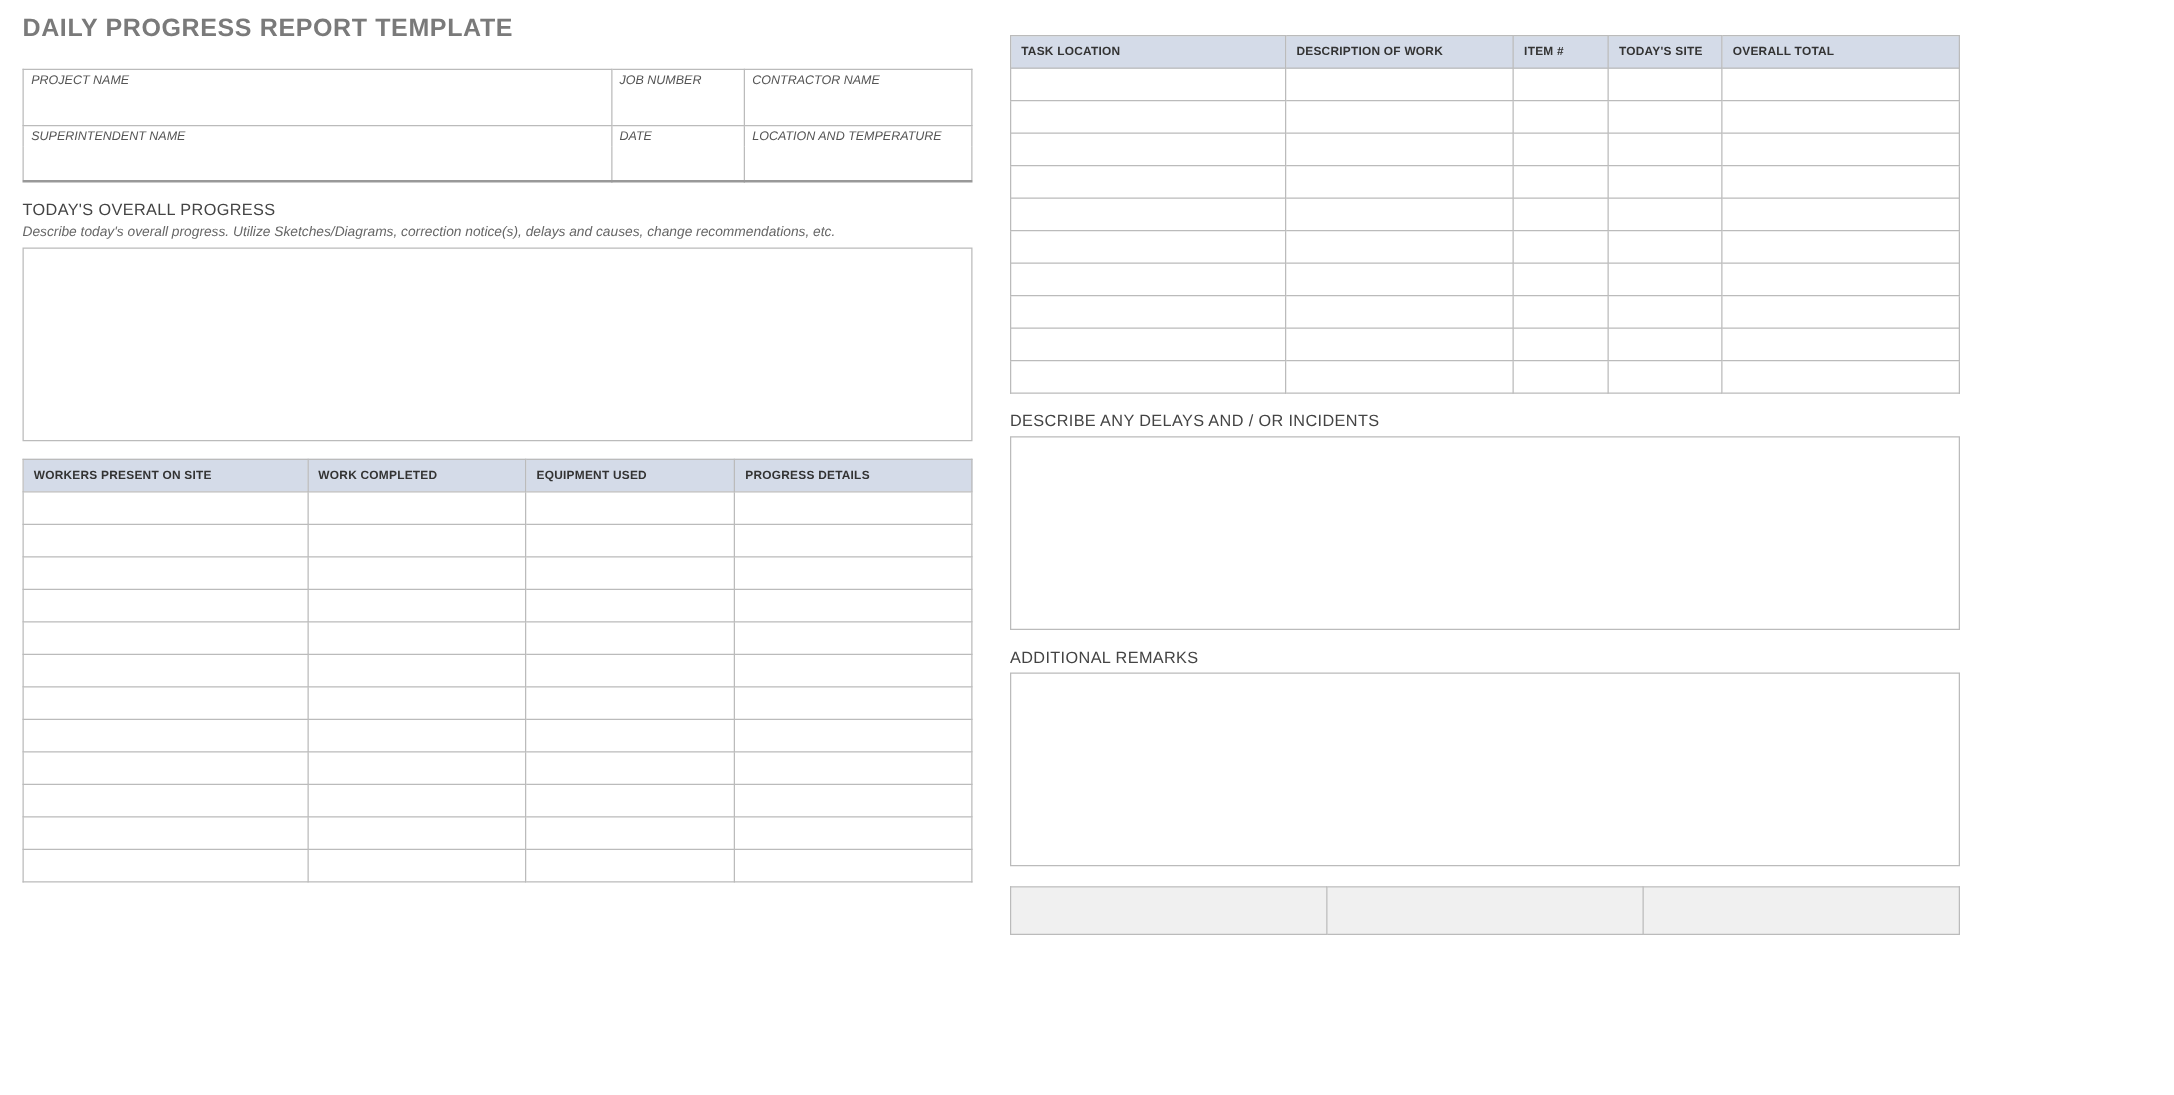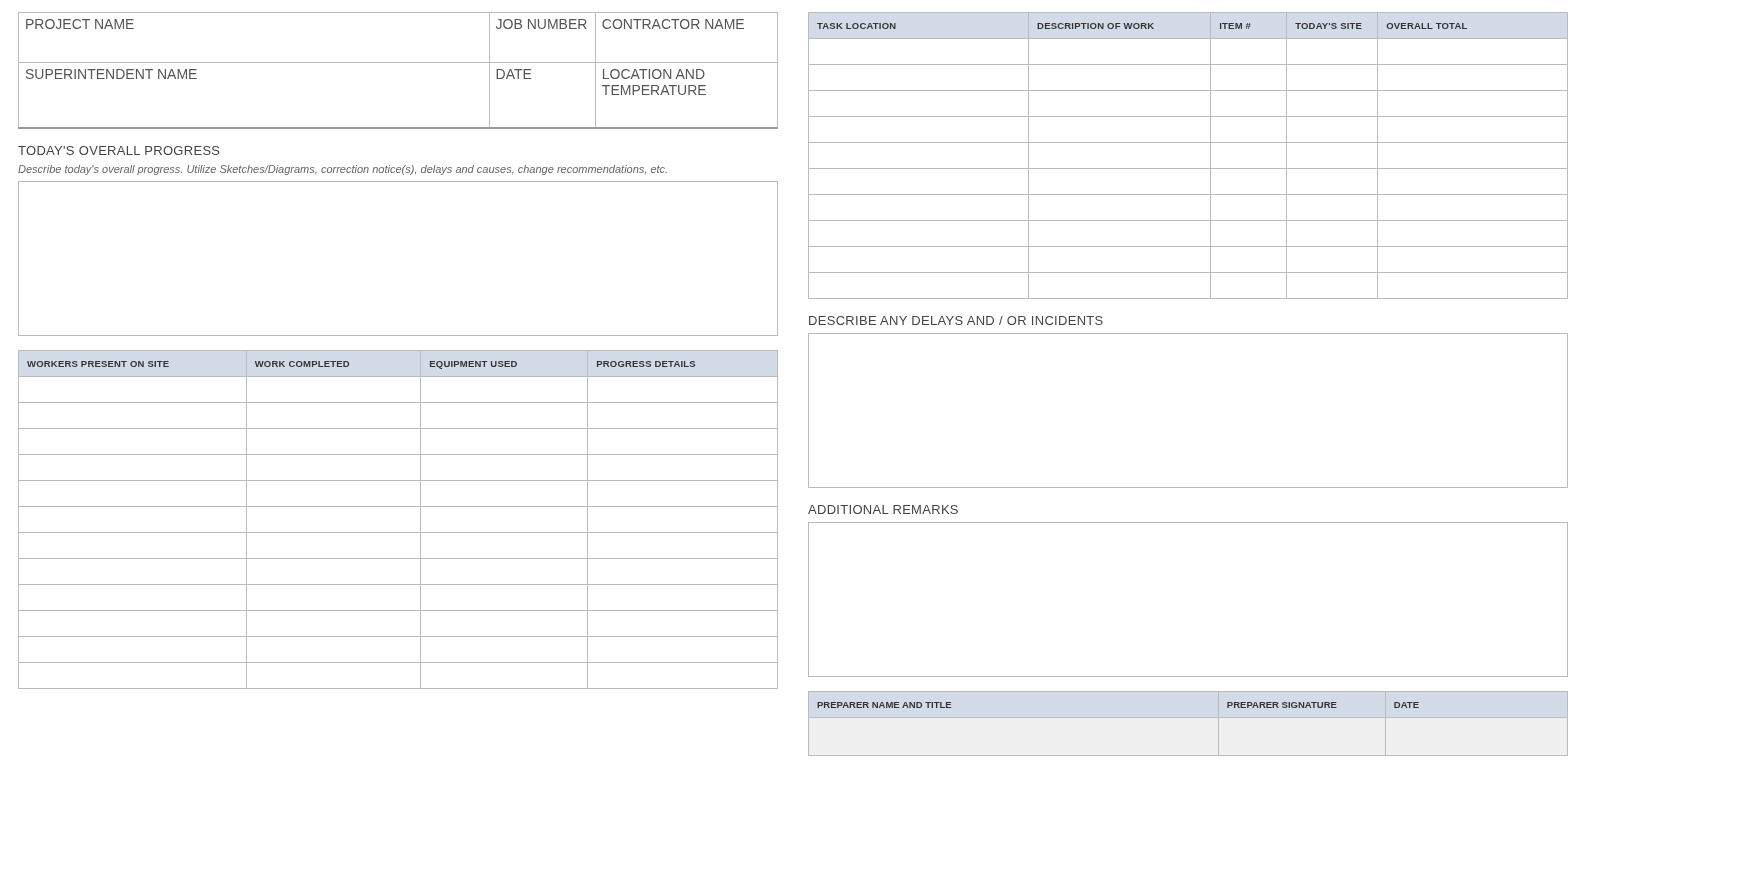--- a/index.html
+++ b/index.html
@@ -27,28 +27,29 @@
     letter-spacing: 0.3px;
     color: #444;
     margin: 14px 0 5px 0;
   }
   .instruction {
     font-size: 11px;
     font-style: italic;
     color: #666;
     margin: 4px 0 6px 0;
   }
-  table { border-collapse: collapse; width: 100%; }
+  table { border-collapse: collapse; width: 100%; margin-top: 16px; }
   th, td { border: 1px solid #bbb; font-size: 10px; }
   .details-table td.label {
-    font-size: 14px;
+    font-size: 10px;
     color: #555;
     padding: 3px 6px 2px 6px;
     vertical-align: top;
     border-bottom: none;
+    font-style: italic;
   }
   .details-table td.field {
     height: 28px;
     border-top: none;
   }
   .details-table { border-bottom: 2px solid #999; margin-bottom: 4px; }
   .grid-table th {
     background: #d4dbe8;
     color: #333;
     font-weight: bold;
@@ -75,20 +76,21 @@
   .sig-table td {
     background: #f0f0f0;
     height: 38px;
   }
   .sig-wrap { margin-top: 14px; }
 </style>
 </head>
 <body>
 
 <div class="col col-left">
+  <div class="main-title">DAILY PROGRESS REPORT TEMPLATE</div>
 
   <table class="details-table">
     <tbody>
         <tr>
       <td class="label" style="width:62%">PROJECT NAME</td>
       <td class="label" style="width:14%">JOB NUMBER</td>
       <td class="label" style="width:24%">CONTRACTOR NAME</td>
     </tr>
     <tr>
       <td class="field"></td>
@@ -281,25 +283,20 @@
 
   <div class="section-title">DESCRIBE ANY DELAYS AND / OR INCIDENTS</div>
   <div class="big-box"></div>
 
   <div class="section-title">ADDITIONAL REMARKS</div>
   <div class="big-box"></div>
 
   <div class="sig-wrap">
     <table class="sig-table">
       <tbody>
-          <tr>
-        <th style="width:54%">PREPARER NAME AND TITLE</th>
-        <th style="width:22%">PREPARER SIGNATURE</th>
-        <th style="width:24%">DATE</th>
-      </tr>
       <tr>
         <td></td>
         <td></td>
         <td></td>
       </tr>
     </tbody>
       </table>
   </div>
 </div>
 

